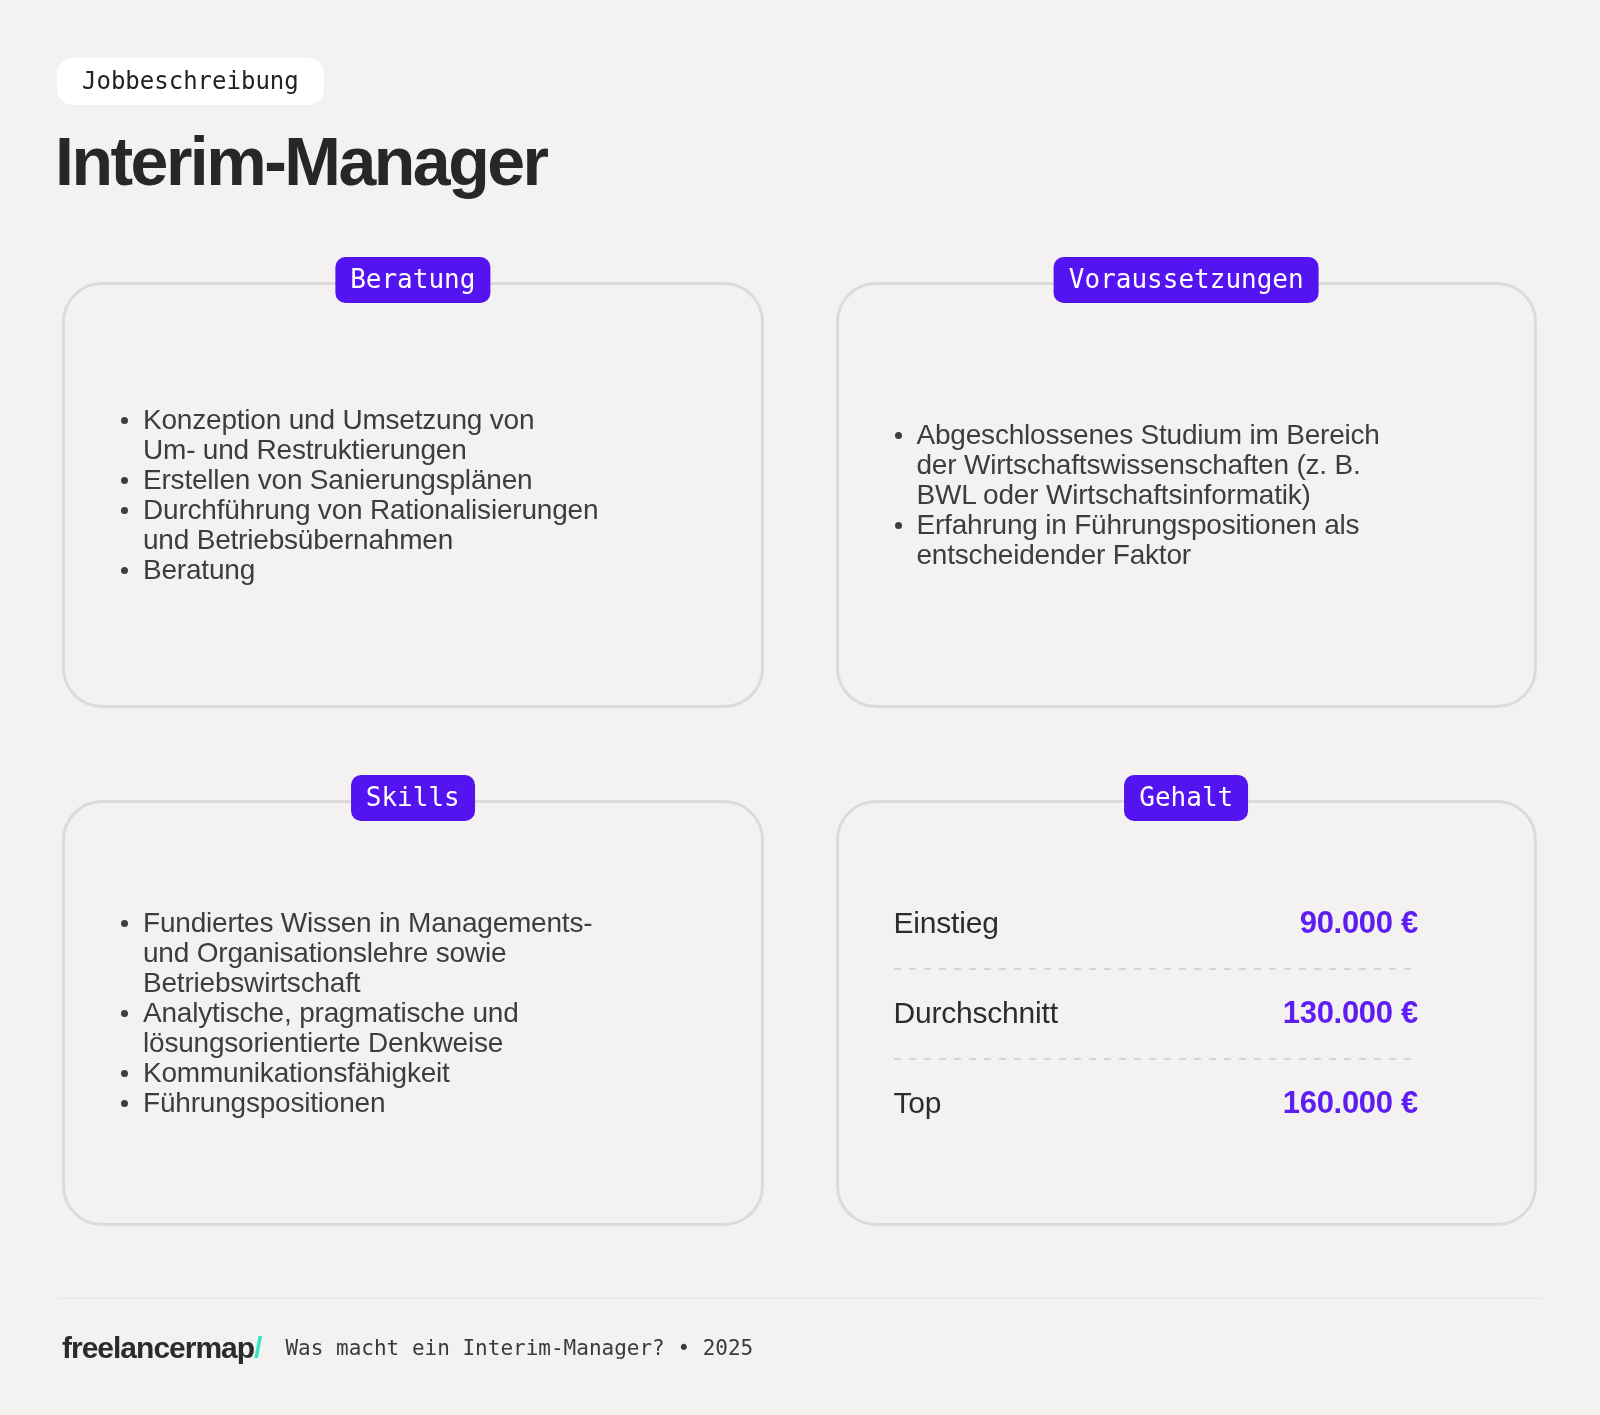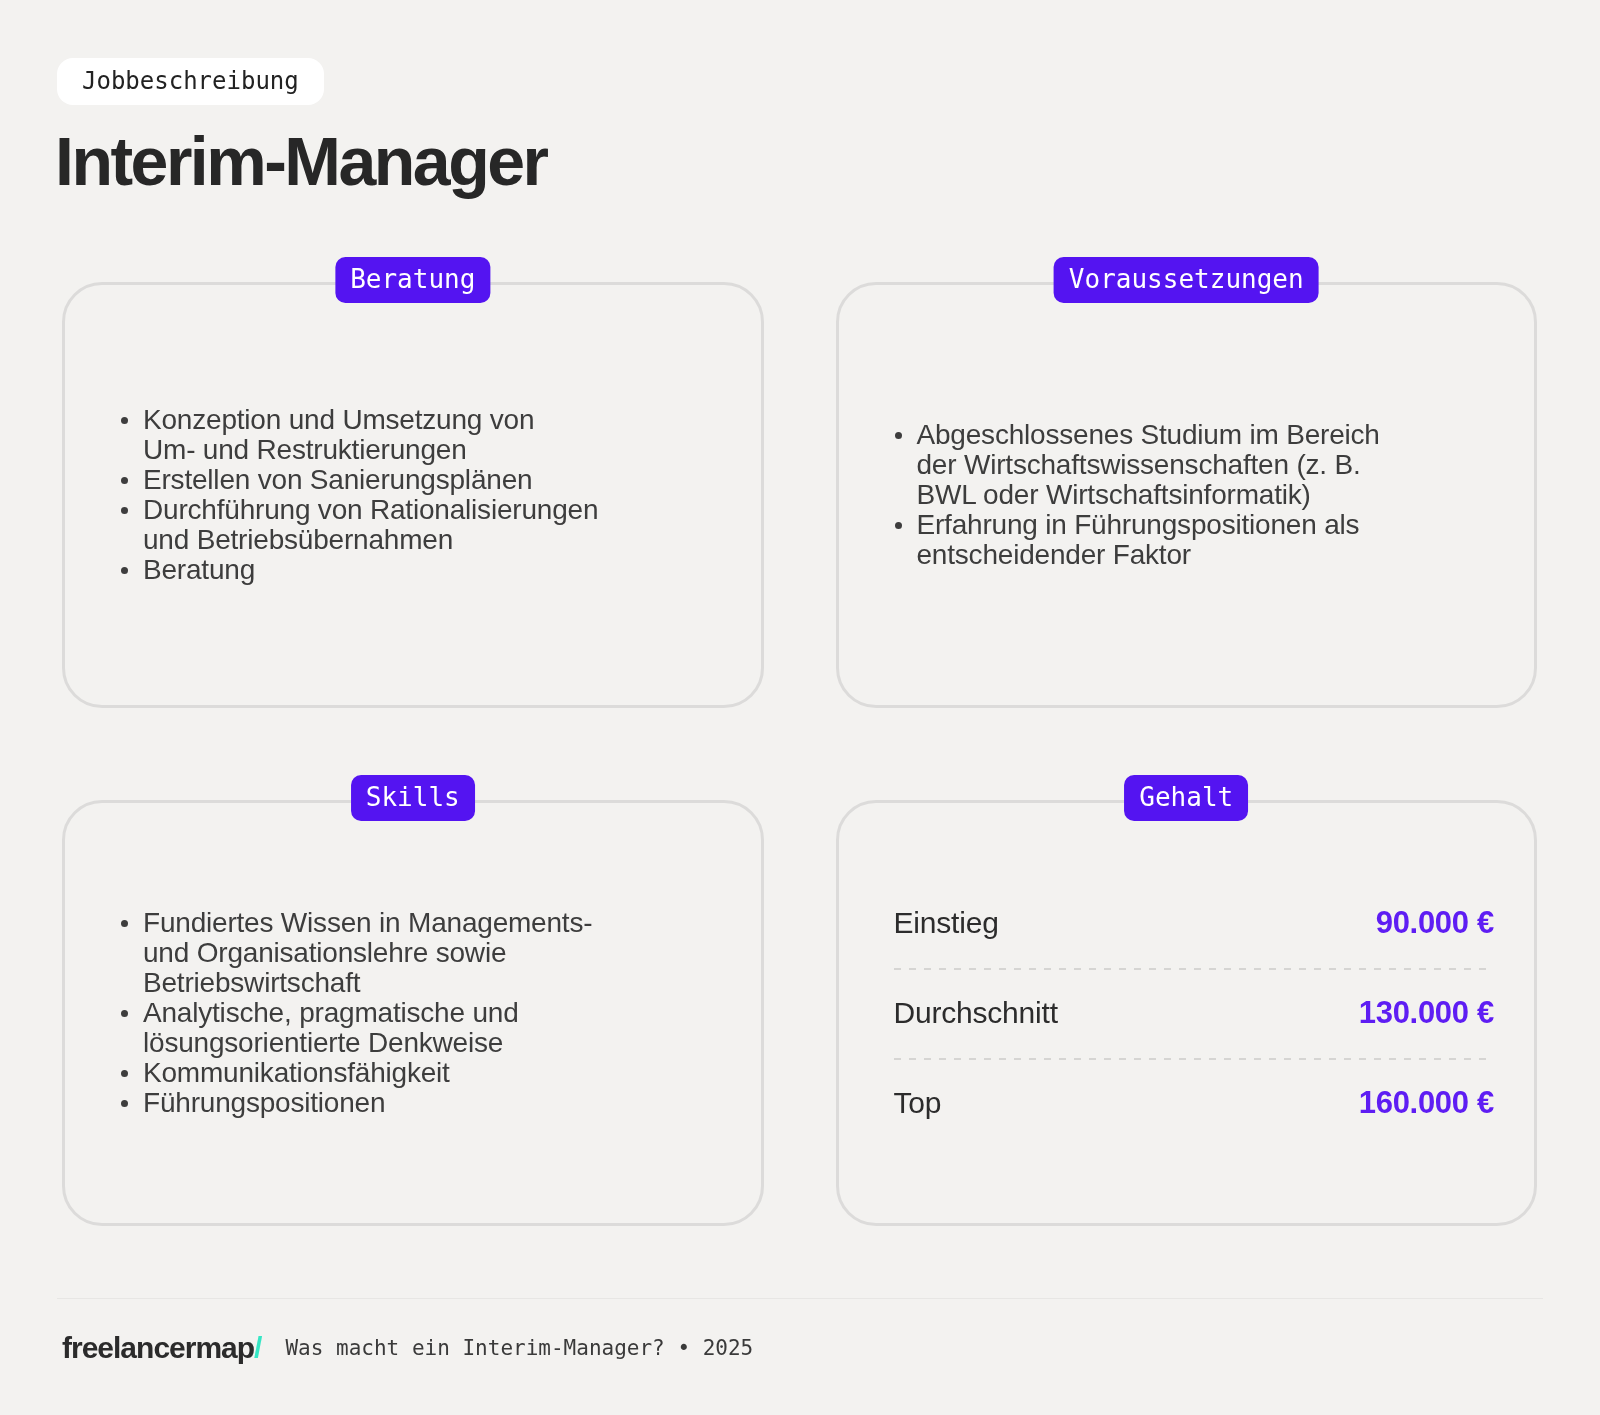--- a/index.html
+++ b/index.html
@@ -81,21 +81,21 @@
   ul.card-list li::before {
     content: "";
     position: absolute;
     left: 1px;
     top: 12px;
     width: 7px;
     height: 7px;
     border-radius: 50%;
     background: #3d3d3d;
   }
-  .card-gehalt { padding-right: 40px; }
+  .card-gehalt { padding-right: 116px; }
   .salary-row { display: block; }
   .salary-row + .salary-row {
     background: repeating-linear-gradient(90deg, #d6d5d3 0 7px, transparent 7px 15px) top / 100% 2px no-repeat;
   }
   .salary-inner {
     display: flex;
     justify-content: space-between;
     align-items: center;
     padding: 27px 0;
   }

